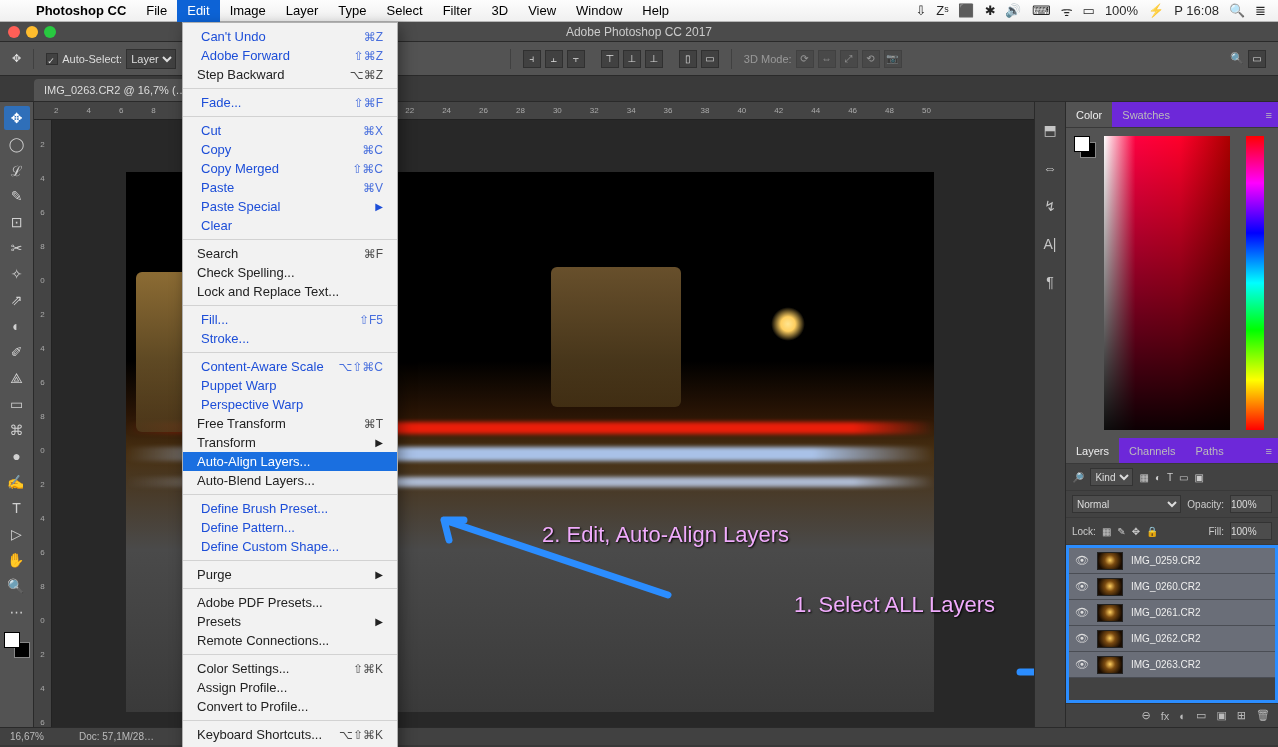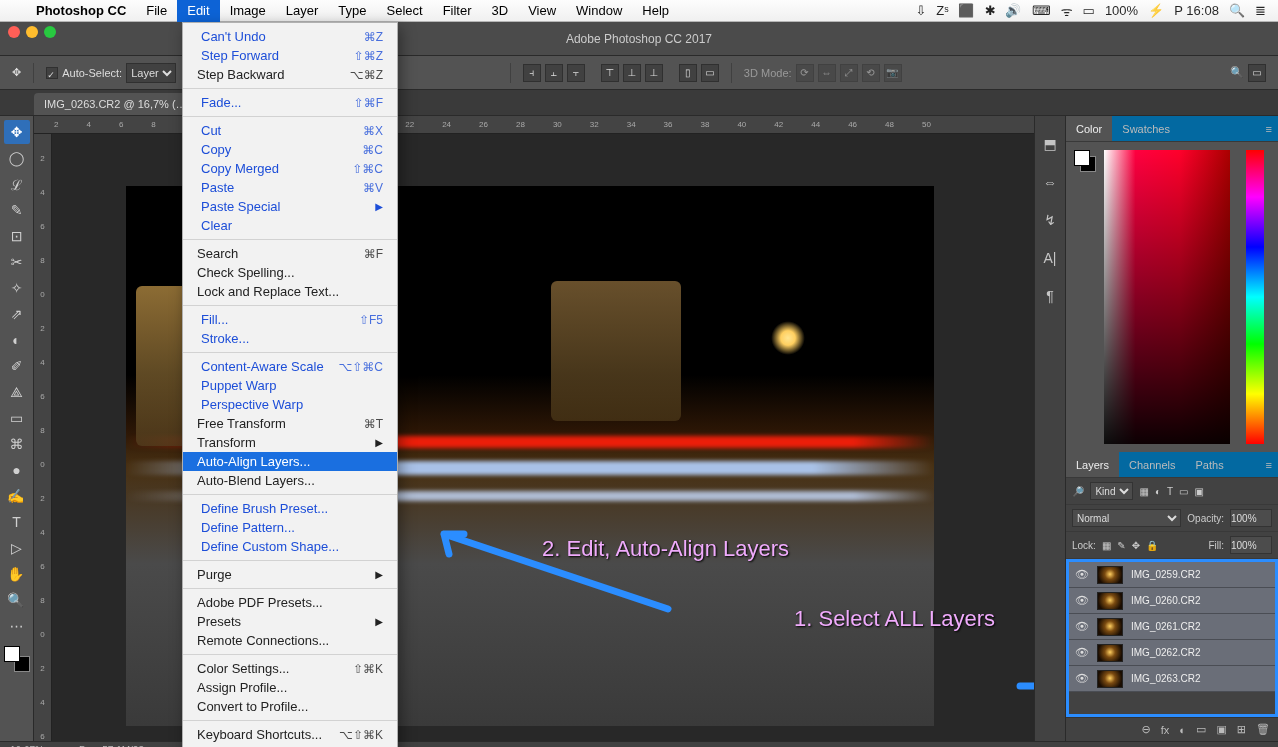--- a/index.html
+++ b/index.html
@@ -9,21 +9,21 @@
 .menubar { height: 22px; background: linear-gradient(#fdfdfd,#f0f0f0); display: flex; align-items: center; font-size: 13px; border-bottom: 1px solid #b5b5b5; position: relative; }
 .menubar .apple { padding: 0 12px 0 14px; font-size: 15px; }
 .menubar .item { padding: 11px 10px; height: 100%; display: flex; align-items: center; cursor: default; }
 .menubar .item.app { font-weight: 600; }
 .menubar .item.open { background: #0d63d6; color: #fff; }
 .menubar .spacer { flex: 1; }
 .menubar .status { display: flex; gap: 10px; padding-right: 12px; font-size: 13px; align-items: center; }
 .menubar .status span { opacity: .85; }
 
 
-.wintitle { height: 34px; background: #4b4b4b; color: #ccc; font-size: 12px; display: flex; align-items: center; justify-content: center; border-bottom: 1px solid #2a2a2a; position: relative; }
+.wintitle { height: 20px; background: #4b4b4b; color: #ccc; font-size: 12px; display: flex; align-items: center; justify-content: center; border-bottom: 1px solid #2a2a2a; position: relative; }
 .traffic { position: absolute; left: 8px; top: 4px; display: flex; gap: 6px; }
 .traffic div { width: 12px; height: 12px; border-radius: 50%; }
 .t-close { background: #ff5f57; } .t-min { background: #ffbd2e; } .t-max { background: #28c940; }
 
 
 .optbar { height: 34px; background: #535353; display: flex; align-items: center; padding: 0 8px; border-bottom: 1px solid #2a2a2a; gap: 8px; font-size: 11px; color: #ddd; }
 .optbar .grp { display: flex; align-items: center; gap: 4px; padding: 0 4px; }
 .optbar .sep { width: 1px; height: 20px; background: #404040; }
 .optbar .ab { width: 18px; height: 18px; background: #414141; border: 1px solid #303030; display: flex; align-items: center; justify-content: center; font-size: 10px; }
 .optbar select { background: #414141; color: #ddd; border: 1px solid #303030; font-size: 11px; height: 20px; }
@@ -55,21 +55,21 @@
 .annot { position: absolute; font-weight: 400; font-size: 22px; color: #f0abfc; text-shadow: 1px 1px 2px #000; }
 .arrow-a1 { position: absolute; left: 402px; top: 410px; width: 238px; height: 90px; }
 .arrow-a2 { position: absolute; left: 980px; top: 555px; width: 90px; height: 30px; }
 
 
 .pstrip { width: 32px; background: #424242; border-left: 1px solid #2a2a2a; border-right: 1px solid #2a2a2a; display: flex; flex-direction: column; align-items: center; gap: 18px; padding-top: 18px; }
 .pstrip .pi { width: 20px; height: 20px; color: #c5c5c5; font-size: 14px; display: flex; align-items: center; justify-content: center; }
 
 
 .rpanels { width: 212px; background: #535353; display: flex; flex-direction: column; }
-.panelhdr { height: 26px; display: flex; align-items: center; border-bottom: 1px solid #393939; background: #0369a1; }
+.panelhdr { height: 26px; display: flex; align-items: center; border-bottom: 1px solid #393939; background: #6d28d9; }
 .ptab { padding: 0 10px; font-size: 11px; color: #bbb; height: 100%; display: flex; align-items: center; }
 .ptab.active { background: #535353; color: #eee; }
 .panelhdr .pmnu { margin-left: auto; padding: 0 6px; color: #bbb; font-size: 11px; }
 
 .colorpanel { padding: 8px; display: flex; gap: 8px; }
 .csws { position: relative; width: 22px; height: 22px; }
 .csws .f { position: absolute; width: 16px; height: 16px; background: #fff; border: 1px solid #000; }
 .csws .b { position: absolute; right: 0; bottom: 0; width: 16px; height: 16px; background: #000; border: 1px solid #888; }
 .spectrum { width: 126px; height: 294px; background: linear-gradient(90deg,#fff 0%,#ff0040 25%,#ff002b 60%,#aa0000 100%); position: relative; }
 .spectrum::after { content: ""; position: absolute; inset: 0; background: linear-gradient(180deg, rgba(255,255,255,0) 0%, rgba(0,0,0,.95) 100%); }
@@ -382,21 +382,21 @@
   <span>16,67%</span>
   <span>Doc: 57,1M/28…</span>
 </div>
 
 <div class="editmenu" id="editmenu">
     <div class="mi dis">
       <span>Can't Undo</span>
       <span class="sc">⌘Z</span>
     </div>
     <div class="mi dis">
-      <span>Step Forward</span>
+      <span>Adobe Forward</span>
       <span class="sc">⇧⌘Z</span>
     </div>
     <div class="mi">
       <span>Step Backward</span>
       <span class="sc">⌥⌘Z</span>
     </div>
     <div class="msep"></div>
     <div class="mi dis">
       <span>Fade...</span>
       <span class="sc">⇧⌘F</span>

